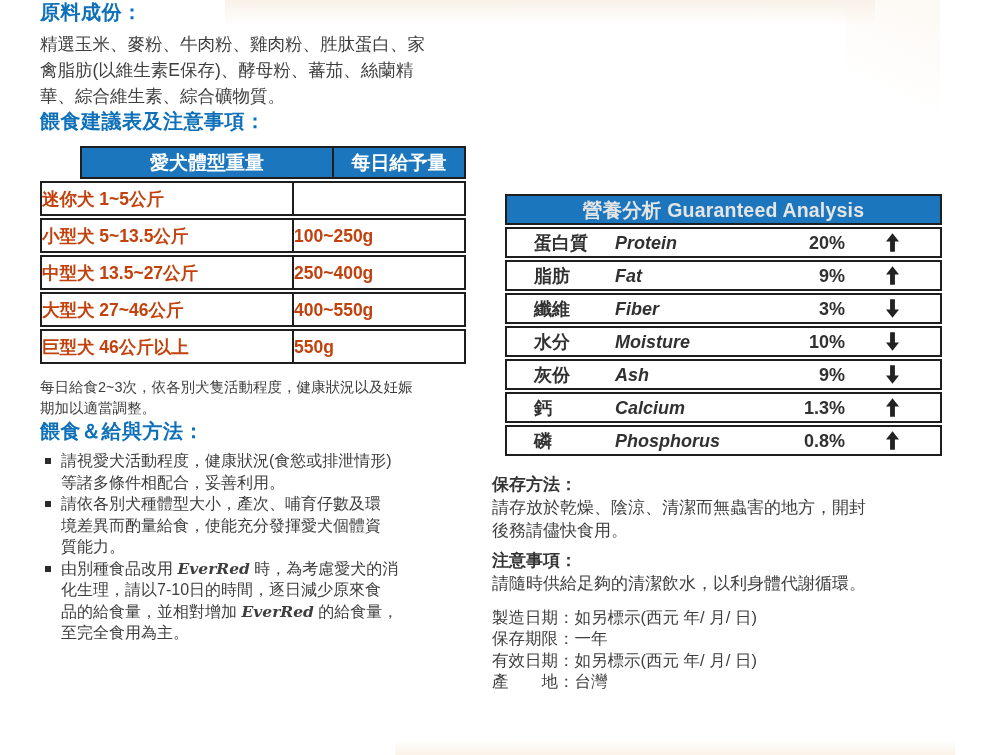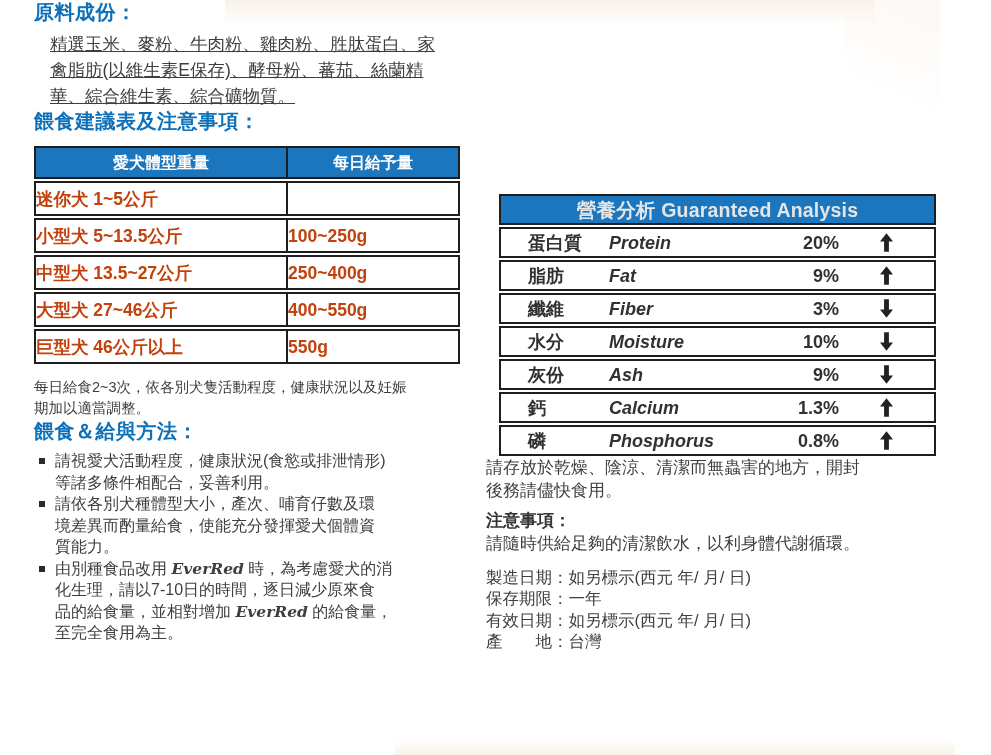--- a/index.html
+++ b/index.html
@@ -13,41 +13,41 @@
   .page { position:relative; width:991px; height:755px; background:#fff; }
 
   
   .tint-top    { position:absolute; top:0; left:225px; width:650px; height:26px;
                  background:linear-gradient(to bottom, rgba(247,237,225,.75), rgba(255,255,255,0)); }
   .tint-right  { position:absolute; top:0; left:845px; width:95px; height:130px;
                  background:linear-gradient(205deg, rgba(250,243,234,.55), rgba(255,255,255,0) 70%); }
   .tint-bottom { position:absolute; bottom:0; left:395px; width:560px; height:15px;
                  background:linear-gradient(to top, rgba(248,241,228,.85), rgba(255,255,255,0)); }
 
-  .content { position:absolute; top:0; left:34px; display:flex; align-items:flex-start; }
+  .content { position:absolute; top:0; left:40px; display:flex; align-items:flex-start; }
   .col-left  { width:434px; }
   .col-right { width:460px; margin-left:18px; }
 
   h2.sec { margin:0; font-size:20px; line-height:24px; font-weight:bold;
            color:#0d70b8; letter-spacing:.5px; }
   .m-ing    { margin-top:31px; }
   .m-feed   { margin-top:15px; }
   .m-method { margin-top:12px; }
 
-  .ingredients { margin:7px 16px 0; font-size:17.5px; line-height:26px;
-                 white-space:pre-line; color:#3e3e3e;text-decoration:underline; }
+  .ingredients { margin:7px 0 0; font-size:17.5px; line-height:26px;
+                 white-space:pre-line; color:#3e3e3e; }
 
   
   .ftable { margin-top:13px; width:426px; }
   .frow   { display:flex; margin-top:2px; border:2.5px solid #1e1e1e; background:#fff;
             font-size:17.5px; font-weight:600; color:#c2410c; line-height:24px; }
   .frow > div { padding:3.5px 0; }
   .fc1 { width:252px; border-right:2.5px solid #1e1e1e; padding-left:28px; }
   .fc2 { flex:1; padding-left:24px; }
-  .fhead { background:#1b76bd; color:#fff; font-size:16px; font-weight:bold; }
+  .fhead { background:#1b76bd; color:#fff; font-size:19px; font-weight:bold;margin-left:40px; }
   .fhead > div { padding:2.5px 0; text-align:center; }
   .fhead .fc1 { padding-left:0; }
 
   .note { margin:13px 0 0; width:432px; font-size:14.5px; line-height:21px;
           white-space:pre-line; color:#3e3e3e; }
 
   
   .bullets { list-style:none; margin:7px 0 0; padding:0 0 0 4px; width:416px;
              font-size:16px; line-height:21.5px; color:#3e3e3e; }
   .bullet  { position:relative; padding-left:17px; white-space:pre-line; }
@@ -209,20 +209,21 @@
             <div class="nen">Phosphorus</div>
             <div class="nval">0.8%</div>
             <div class="narr">
               <svg width="13" height="19" viewBox="0 0 14 20" aria-hidden="true">
                 <path d="M7 0 L14 9 L9.6 9 L9.6 20 L4.4 20 L4.4 9 L0 9 Z" fill="#222"></path>
               </svg>
             </div>
           </div>
         </div>
 
+      <h3 class="rheading">保存方法：</h3>
       <p class="rtext">請存放於乾燥、陰涼、清潔而無蟲害的地方，開封
 後務請儘快食用。</p>
 
       <h3 class="rheading m-notice">注意事項：</h3>
       <p class="rtext">請隨時供給足夠的清潔飲水，以利身體代謝循環。</p>
 
       <div class="pinfo">
           <div class="pline">製造日期：如另標示(西元 年/ 月/ 日)</div>
           <div class="pline">保存期限：一年</div>
           <div class="pline">有效日期：如另標示(西元 年/ 月/ 日)</div>

